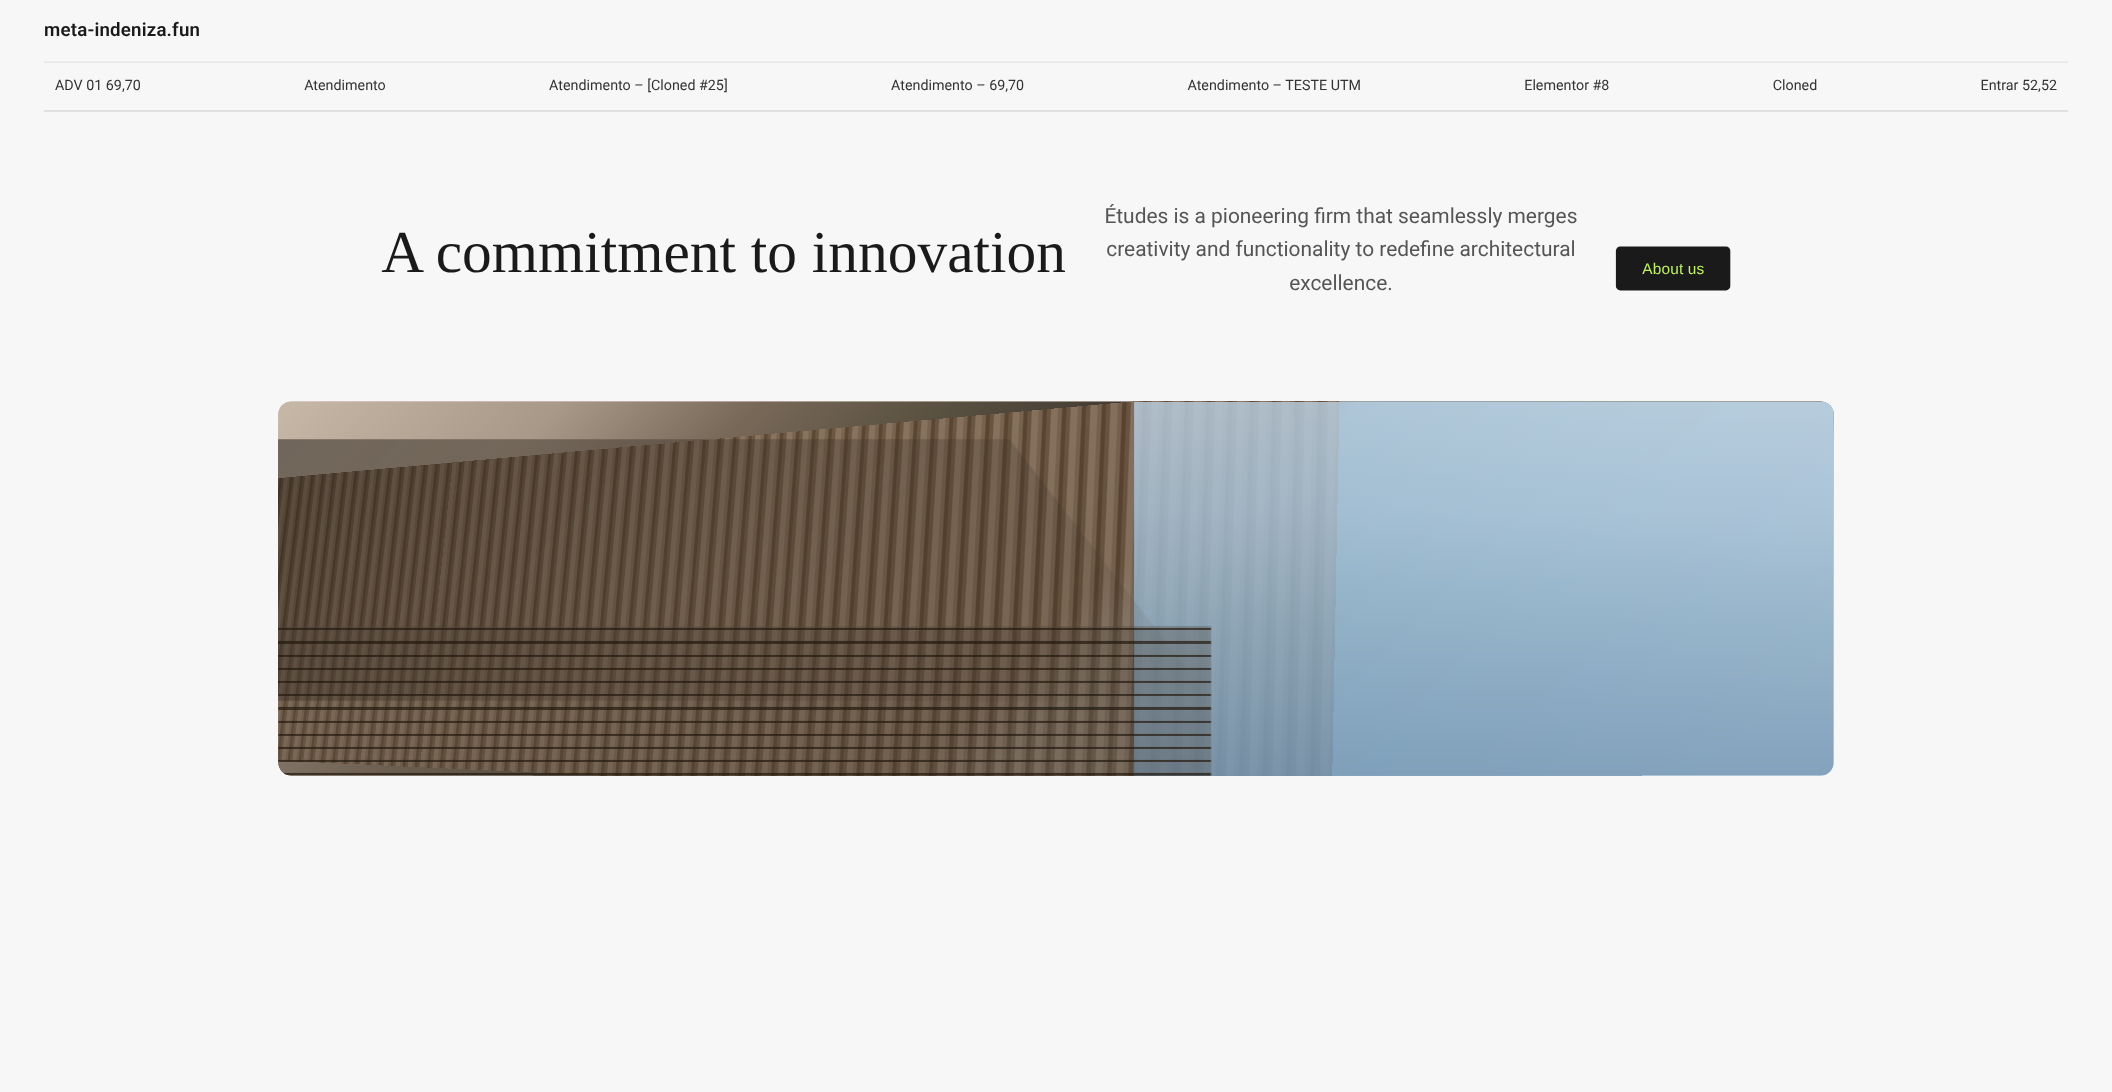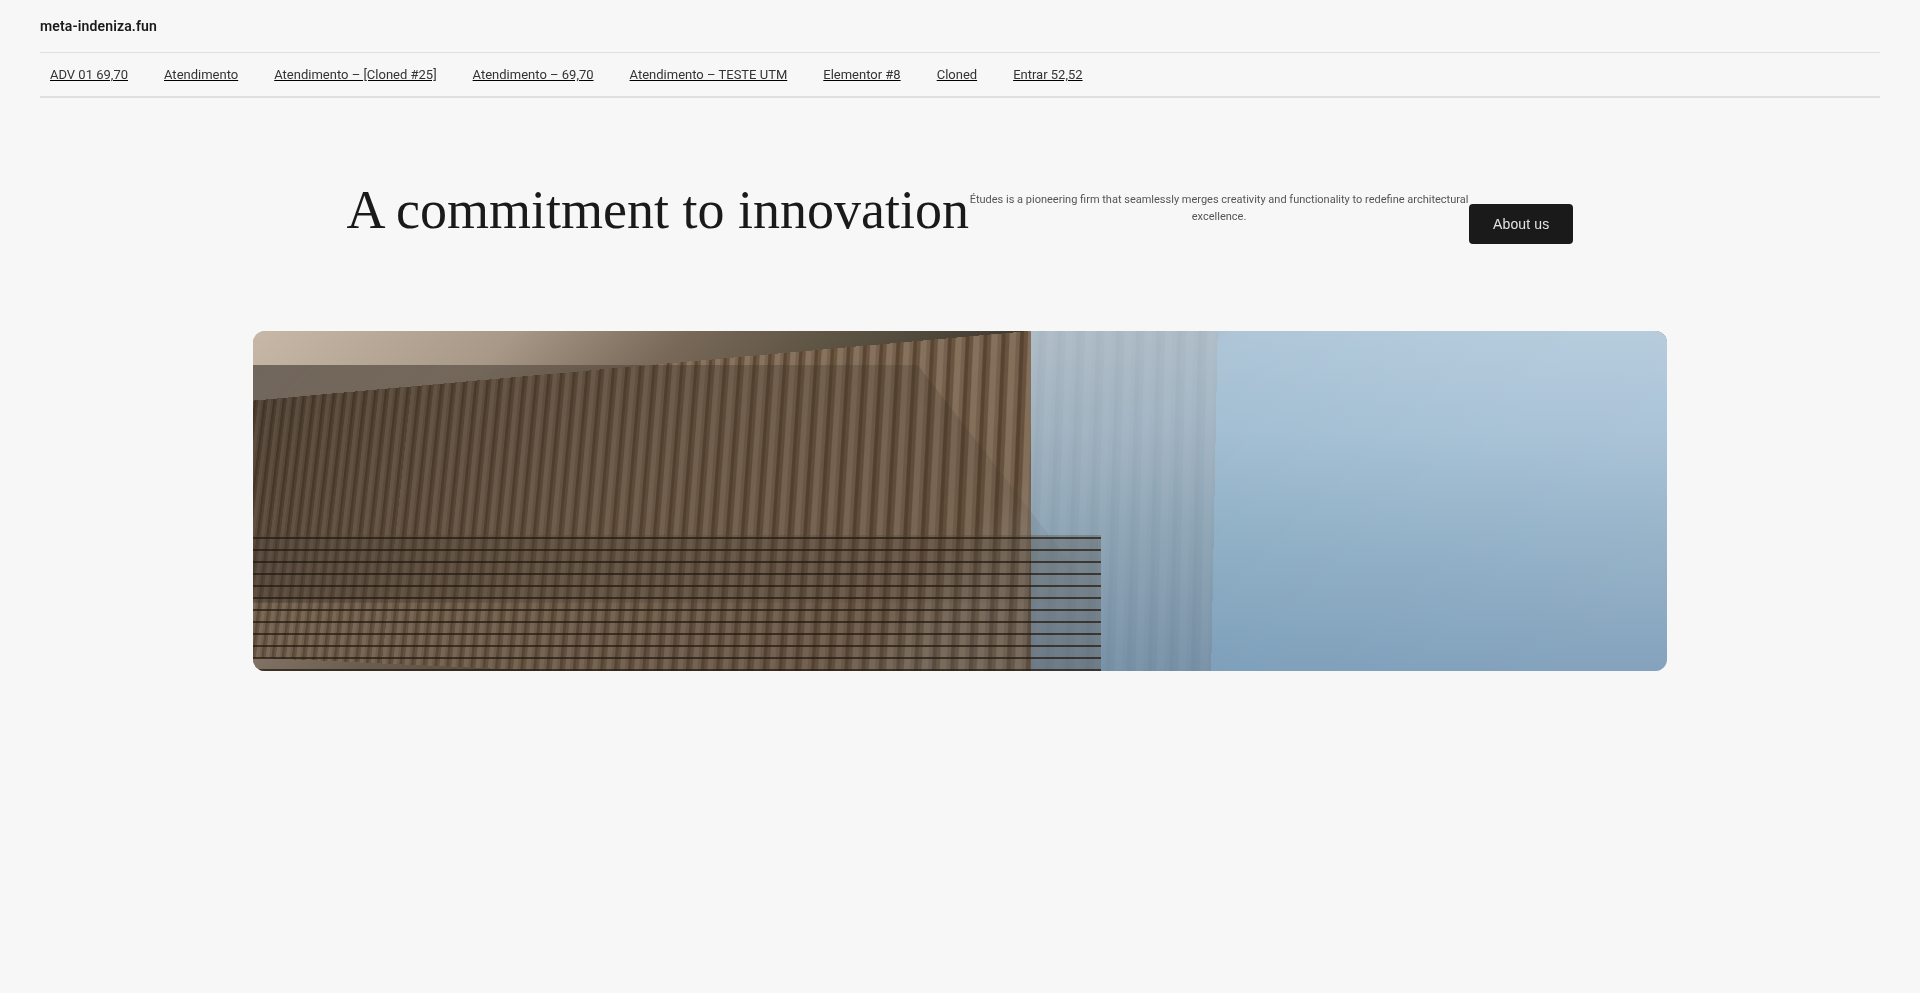--- a/index.html
+++ b/index.html
@@ -15,41 +15,40 @@
       width: 1920px;
     }
 
     
     .header {
       padding: 18px 40px 0 40px;
       background-color: #f7f7f7;
     }
 
     .site-title {
-      font-size: 14px;
+      font-size: 17px;
       font-weight: 600;
       color: #1a1a1a;
       letter-spacing: 0.01em;
       margin-bottom: 18px;
     }
 
     .nav-divider {
       width: 100%;
       height: 1px;
       background-color: #e0e0e0;
       margin-bottom: 0;
     }
 
     .nav-row {
       display: flex;
       align-items: center;
-      justify-content: flex-start;
+      justify-content: space-between;
       gap: 16px;
       padding: 10px 0;
-      text-decoration: underline;
     }
 
     .nav-item {
       font-size: 13px;
       color: #333;
       text-decoration: none;
       padding: 4px 10px;
       cursor: pointer;
       white-space: nowrap;
     }
@@ -75,30 +74,30 @@
       font-family: Georgia, 'Times New Roman', serif;
       font-size: 54px;
       font-weight: 400;
       color: #1a1a1a;
       line-height: 1.2;
       margin-bottom: 28px;
       max-width: 700px;
     }
 
     .hero-subtitle {
-      font-size: 11px;
+      font-size: 19px;
       color: #555;
       line-height: 1.6;
       max-width: 500px;
       margin-bottom: 32px;
     }
 
     .about-btn {
       background-color: #1a1a1a;
-      color: #e5e5e5;
+      color: #bef264;
       border: none;
       padding: 12px 24px;
       font-size: 14px;
       cursor: pointer;
       border-radius: 4px;
       letter-spacing: 0.01em;
     }
 
     
     .image-section {

